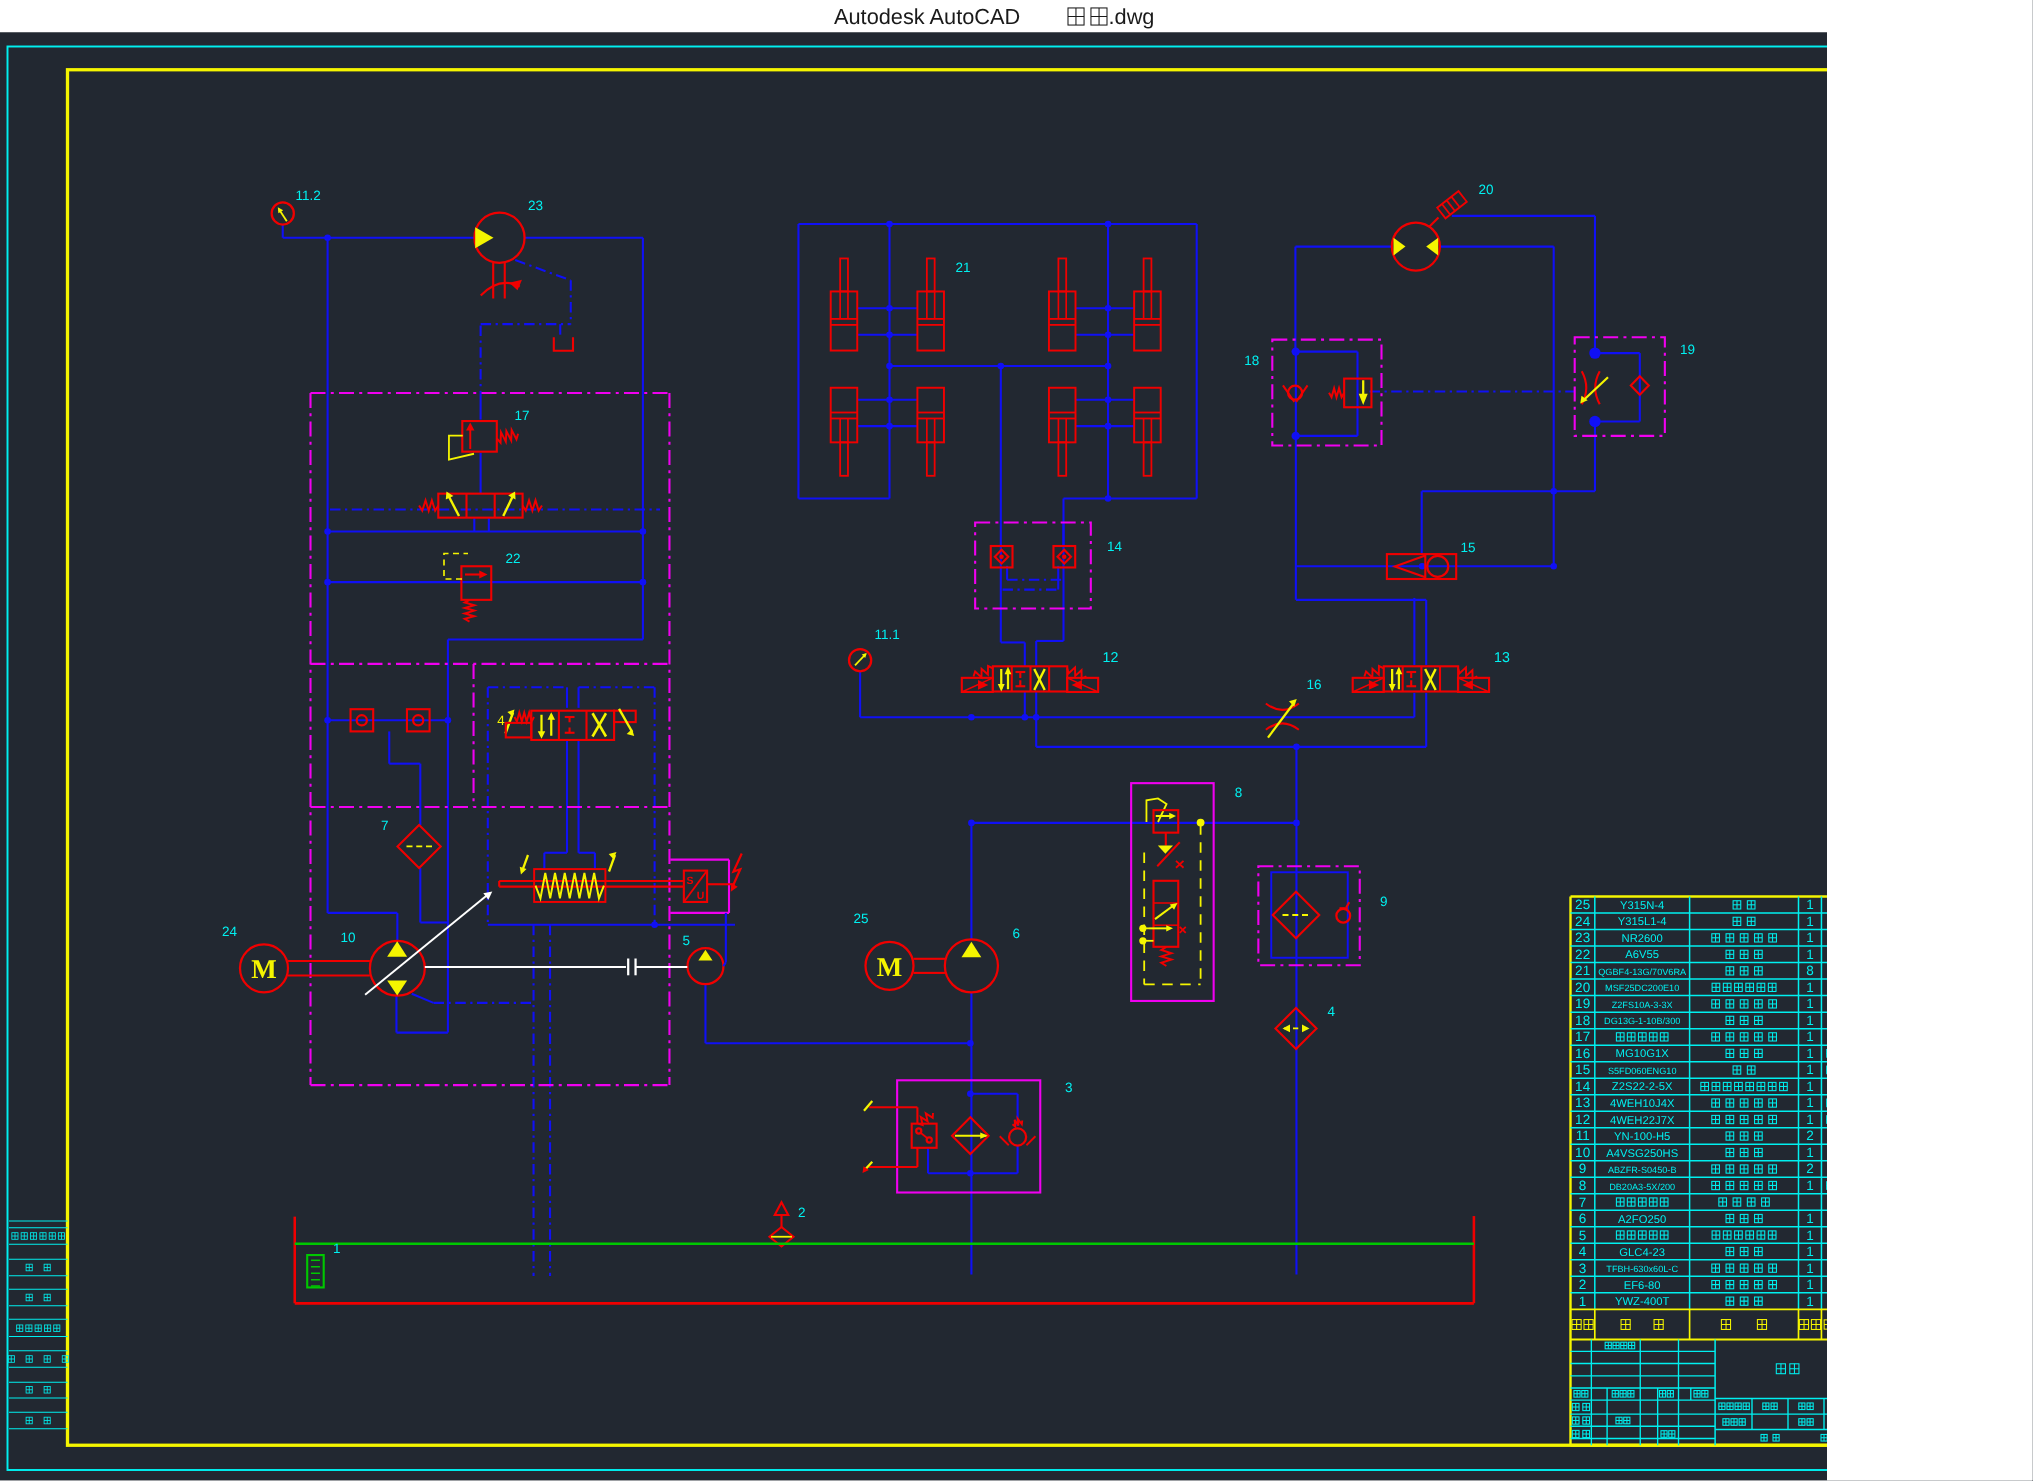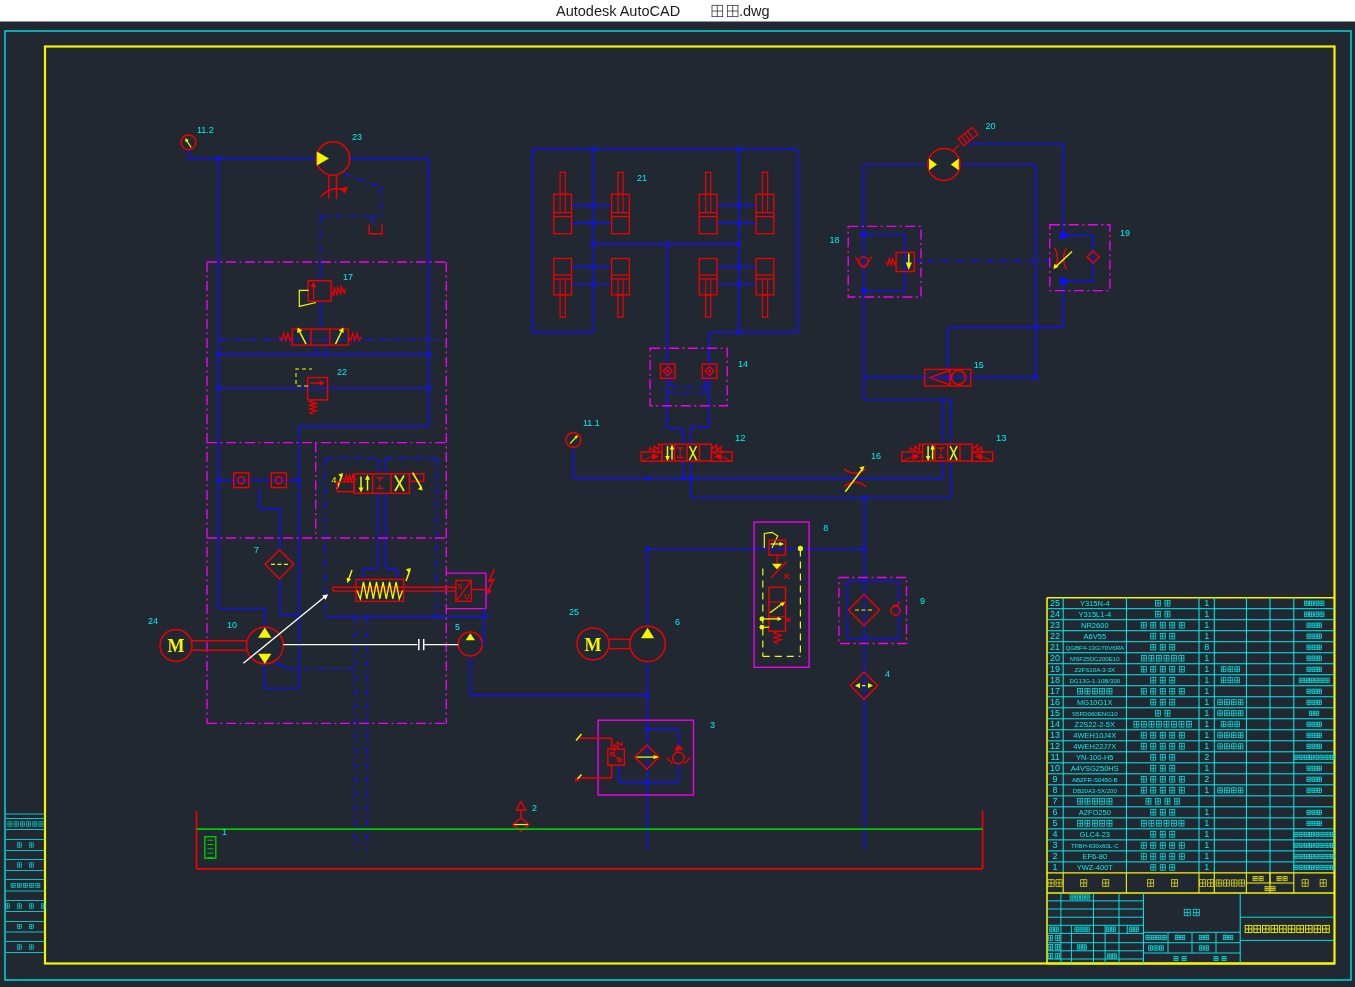--- a/index.html
+++ b/index.html
@@ -1,14 +1,14 @@
 <!DOCTYPE html>
 <html><head><meta charset="utf-8"><style>
 html,body{margin:0;padding:0;background:#ffffff;font-family:"Liberation Sans",sans-serif;}
-#wrap{position:relative;width:1355px;height:987px;overflow:hidden;}
+#wrap{position:relative;width:1218px;height:987px;overflow:hidden;}
 </style></head><body>
 <div id="wrap">
 <svg width="1355" height="987" viewBox="0 0 1355 987">
 <rect x="0" y="0" width="1355" height="987" fill="#222831"></rect>
 <rect x="0" y="0" width="1355" height="21.5" fill="#ffffff"></rect>
 <text x="556" y="16" fill="#1a1a1a" font-size="14.5" text-anchor="start" font-weight="normal" font-family="Liberation Sans,sans-serif">Autodesk AutoCAD</text>
 <g stroke="#1a1a1a" stroke-width="0.7" fill="none">
         <rect x="712.0" y="5.3" width="10.7" height="11.4"></rect>
         <line x1="712.0" y1="11.0" x2="722.7" y2="11.0"></line>
         <line x1="717.3" y1="5.3" x2="717.3" y2="16.7"></line>

